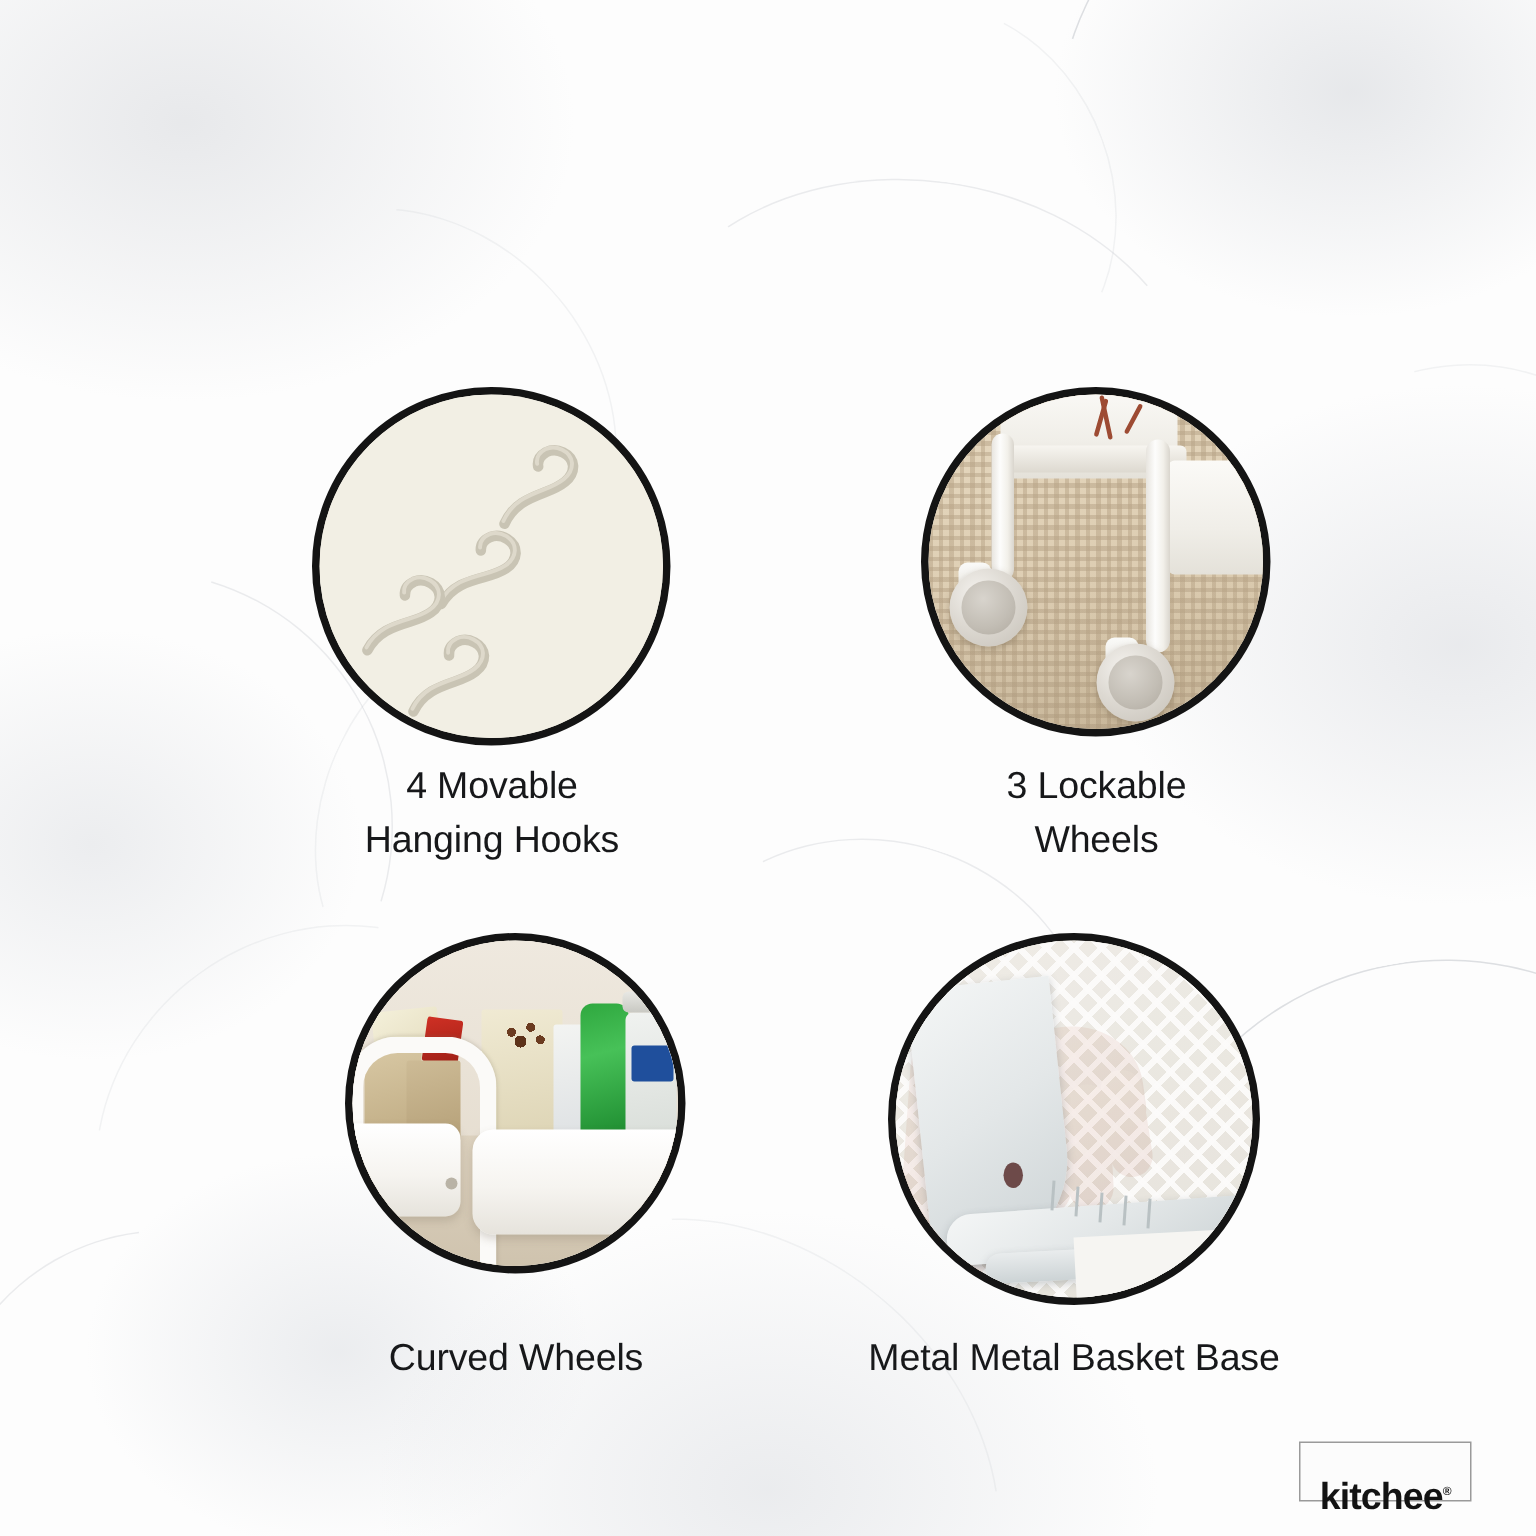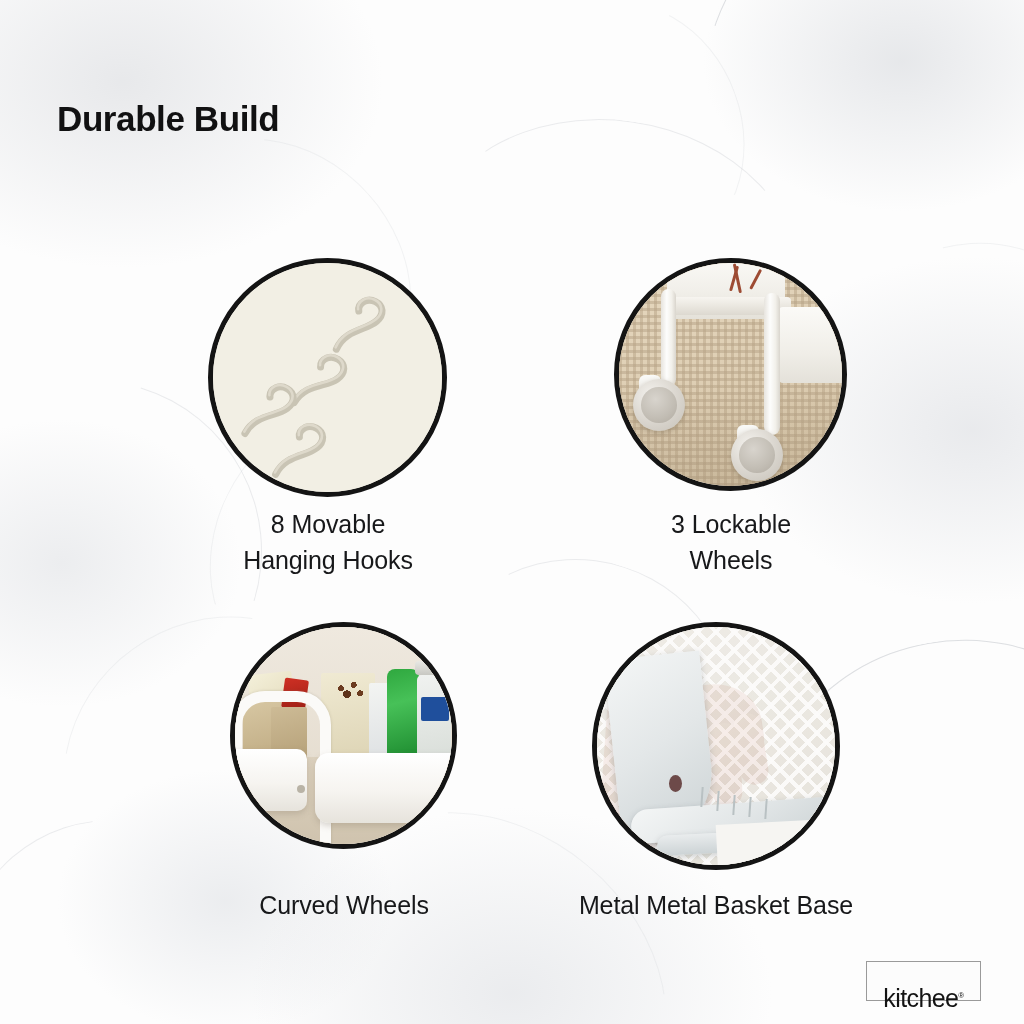--- a/index.html
+++ b/index.html
@@ -197,21 +197,21 @@
     left: 866px; top: 961px;
     width: 113px; height: 38px;
     border: 1.5px solid #9a9a9a;
     background: #fcfcfc;
     display: flex;
     align-items: center;
     justify-content: center;
   }
   .logo-text {
     font-size: 25px;
-    font-weight: 400;
+    font-weight: 700;
     color: #131313;
     letter-spacing: -0.6px;
     line-height: 1;
     position: relative;
     margin-top: 34px;
   }
   .logo-tm {
     font-size: 8px;
     vertical-align: super;
     color: #131313;
@@ -232,21 +232,20 @@
   <div class="vein soft" style="left:-80px;  top:380px;  width:340px; height:340px; border-width:1.5px; transform:rotate(62deg);"></div>
   <div class="vein faint" style="left:60px;   top:620px;  width:320px; height:300px; border-width:1.2px; transform:rotate(-36deg);"></div>
   <div class="vein soft" style="left:430px;  top:560px;  width:300px; height:280px; border-width:1.3px; transform:rotate(18deg);"></div>
   <div class="vein" style="left:760px;  top:640px;  width:400px; height:380px; border-width:1.7px; transform:rotate(-10deg);"></div>
   <div class="vein faint" style="left:300px;  top:830px;  width:380px; height:300px; border-width:1.3px; transform:rotate(40deg);"></div>
   <div class="vein soft" style="left:-40px;  top:820px;  width:300px; height:300px; border-width:1.4px; transform:rotate(-52deg);"></div>
   <div class="vein faint" style="left:500px;  top:20px;   width:260px; height:220px; border-width:1.1px; transform:rotate(70deg);"></div>
   <div class="vein faint" style="left:190px;  top:430px;  width:280px; height:230px; border-width:1.1px; transform:rotate(-64deg);"></div>
 
   <div class="header">
-    <h1 class="title">Durable Build</h1>
   </div>
 
   <div class="feature">
     <div class="circle" style="left:208px; top:258px; width:239px; height:239px;">
       <div class="photo sc-hooks">
 
         <div class="hook" style="left:118px; top:22px; transform:rotate(24deg);">
           <svg viewBox="0 0 58 86" aria-hidden="true">
             <path d="M16 72 C16 58 24 50 32 42 C40 34 46 26 42 18 C38 11 27 11 22 17 C19 21 19 25 21 28" fill="none" stroke="#c9c4b4" stroke-width="7" stroke-linecap="round"></path>
             <path d="M16 72 C16 58 24 50 32 42 C40 34 46 26 42 18 C38 11 27 11 22 17 C19 21 19 25 21 28" fill="none" stroke="#ded9cb" stroke-width="2.6" stroke-linecap="round" transform="translate(-1.4,-1.4)"></path>
@@ -268,21 +267,21 @@
         </div>
 
         <div class="hook" style="left:58px; top:148px; transform:rotate(26deg);">
           <svg viewBox="0 0 58 86" aria-hidden="true">
             <path d="M16 72 C16 58 24 50 32 42 C40 34 46 26 42 18 C38 11 27 11 22 17 C19 21 19 25 21 28" fill="none" stroke="#c9c4b4" stroke-width="7" stroke-linecap="round"></path>
             <path d="M16 72 C16 58 24 50 32 42 C40 34 46 26 42 18 C38 11 27 11 22 17 C19 21 19 25 21 28" fill="none" stroke="#ded9cb" stroke-width="2.6" stroke-linecap="round" transform="translate(-1.4,-1.4)"></path>
           </svg>
         </div>
       </div>
     </div>
-    <div class="caption" style="left:183px; top:507px; width:290px;">8 Movable
+    <div class="caption" style="left:183px; top:507px; width:290px;">4 Movable
 Hanging Hooks</div>
   </div>
 
   <div class="feature">
     <div class="circle" style="left:614px; top:258px; width:233px; height:233px;">
       <div class="photo sc-wheels">
         <div class="rug-shadow"></div>
 
         <div class="cart-panel" style="left:48px; top:-6px; width:118px; height:62px;"></div>
         <div class="cart-panel" style="left:44px; top:34px; width:128px; height:18px; background:linear-gradient(180deg,#f7f5f0,#ddd9d0);"></div>

